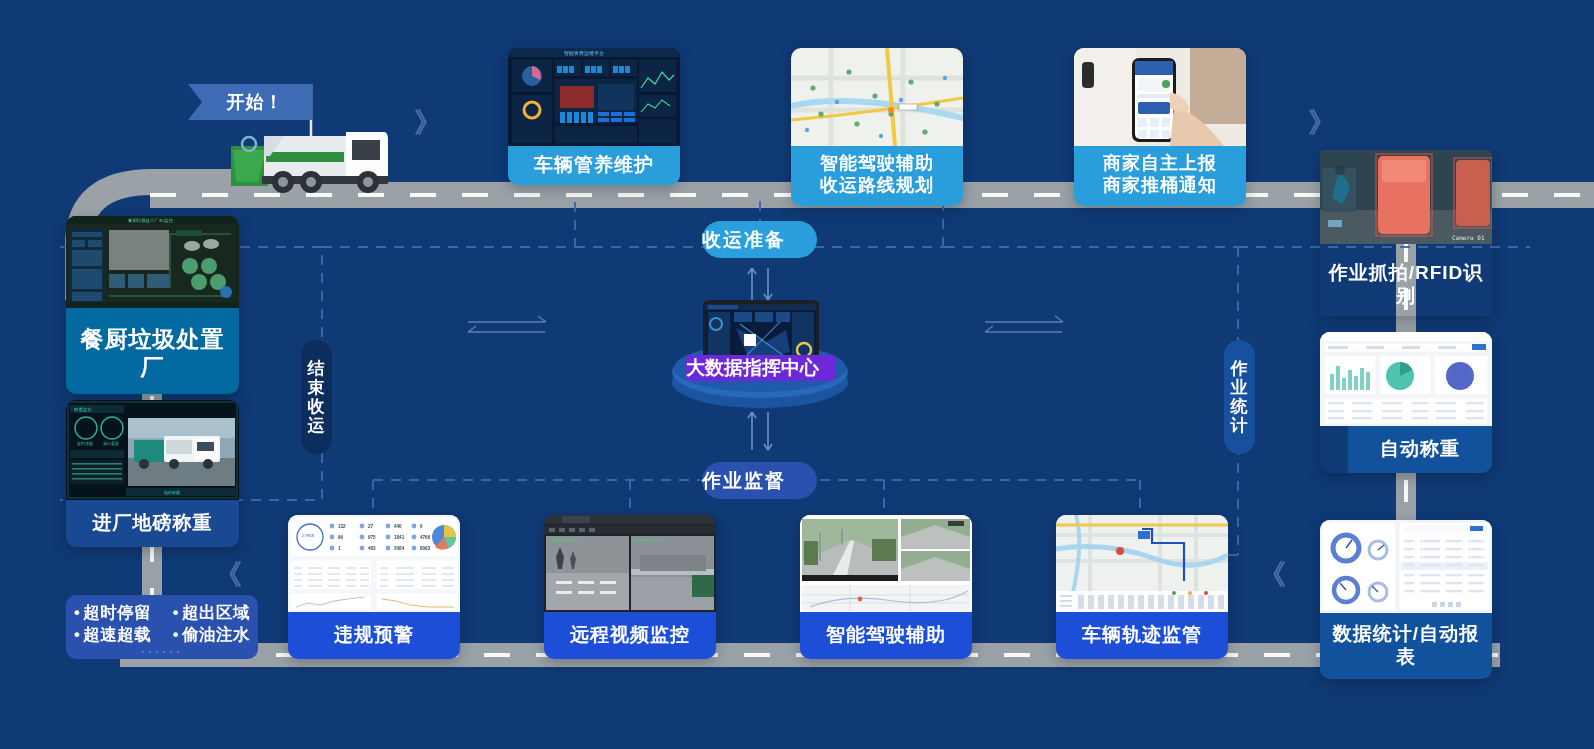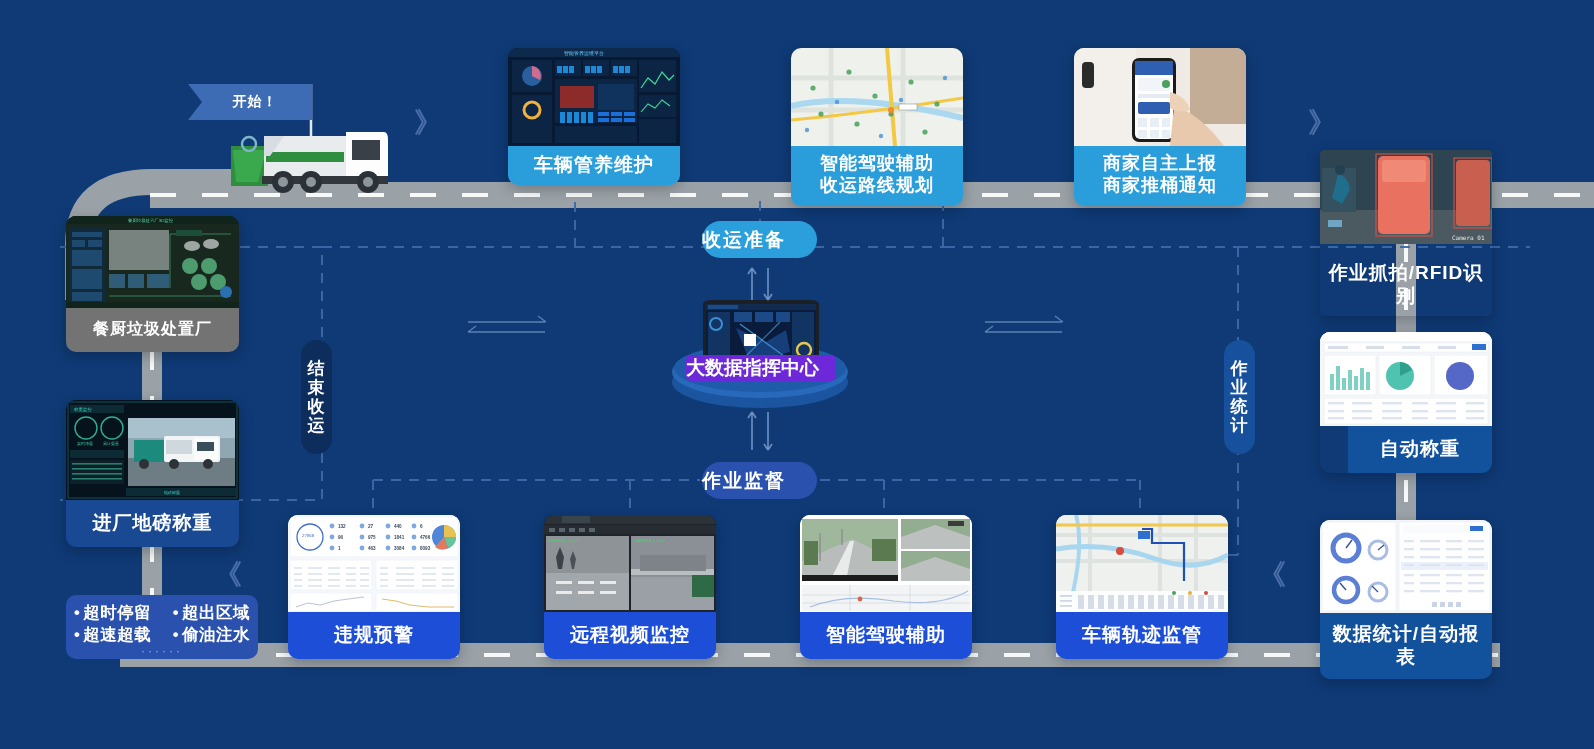--- a/index.html
+++ b/index.html
@@ -46,21 +46,21 @@
     color:#fff;font-weight:bold;display:flex;flex-direction:column;
     align-items:center;justify-content:center;line-height:1.12;letter-spacing:1px;
   }
   .vpill.deep{background:#0d2d5c;}
   .vpill.brt{background:#17509c;}
 
   
   #start-flag{position:absolute;z-index:8;left:188px;top:84px;width:124px;height:36px;}
   #start-flag .flagtxt{
     position:absolute;inset:0;display:flex;align-items:center;justify-content:center;
-    color:#fff;font-weight:bold;font-size:14px;letter-spacing:1px;padding-left:10px;
+    color:#fff;font-weight:bold;font-size:18px;letter-spacing:1px;padding-left:10px;
     box-sizing:border-box;
     font-family:Liberation Mono, monospace;
   }
 
   
   #violation-box{
     position:absolute;z-index:7;left:66px;top:595px;width:192px;height:64px;
     background:#2a51ad;border-radius:10px;color:#fff;
     padding:7px 8px 4px;box-sizing:border-box;
   }
@@ -462,21 +462,21 @@
         <g stroke="#55c68c" stroke-width=".8" fill="none" opacity=".7">
           <path d="M104 18 H165"></path>
             <path d="M104 18 V72"></path>
             <path d="M43 80 H165"></path>
         </g>
         <rect x="110" y="14" width="26" height="6" fill="#1c4c3a"></rect>
         <circle cx="160" cy="76" r="6" fill="#2a6fb0"></circle>
         <rect x="0" y="86" width="173" height="6" fill="#10241c"></rect>
       </svg>
     </div>
-    <div class="cap" style="font-size:16px;padding:11px 6px 13px;background:#737373;">
+    <div class="cap" style="font-size:23px;padding:17px 6px 13px;background:#0369a1;">
       <div>餐厨垃圾处置厂</div>
     </div>
   </div>
 
   <div class="card dark" style="left:66px;top:400px;width:173px;">
     <div class="shot" style="height:100px;">
       <svg width="173" height="100" viewBox="0 0 173 100">
         <rect width="173" height="100" fill="#07131c"></rect>
         <rect x="2" y="2" width="169" height="96" fill="none" stroke="#15505c" stroke-width="1"></rect>
         <rect x="4" y="5" width="54" height="8" fill="#0c2b35"></rect>

